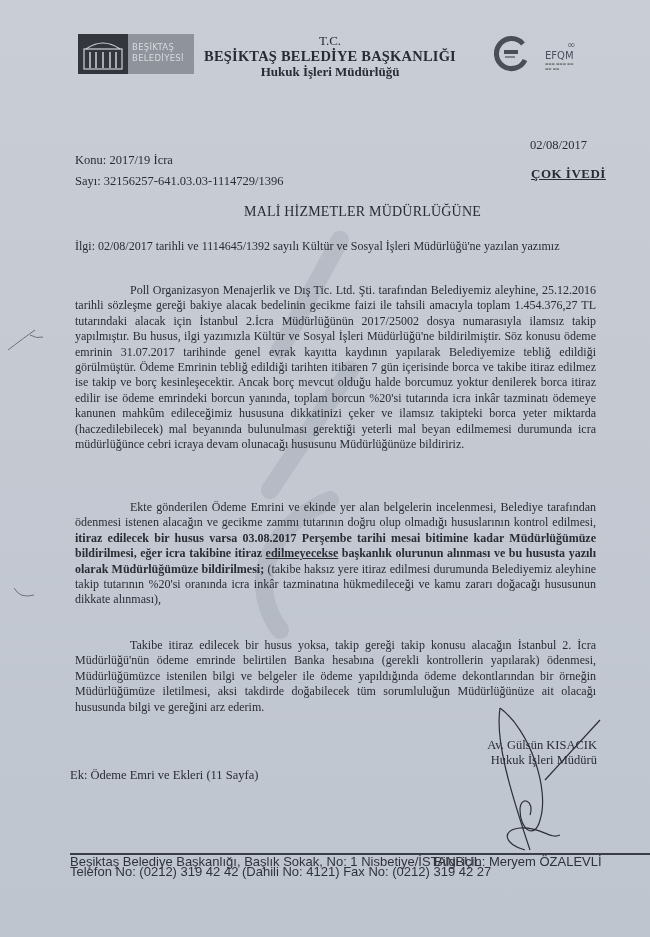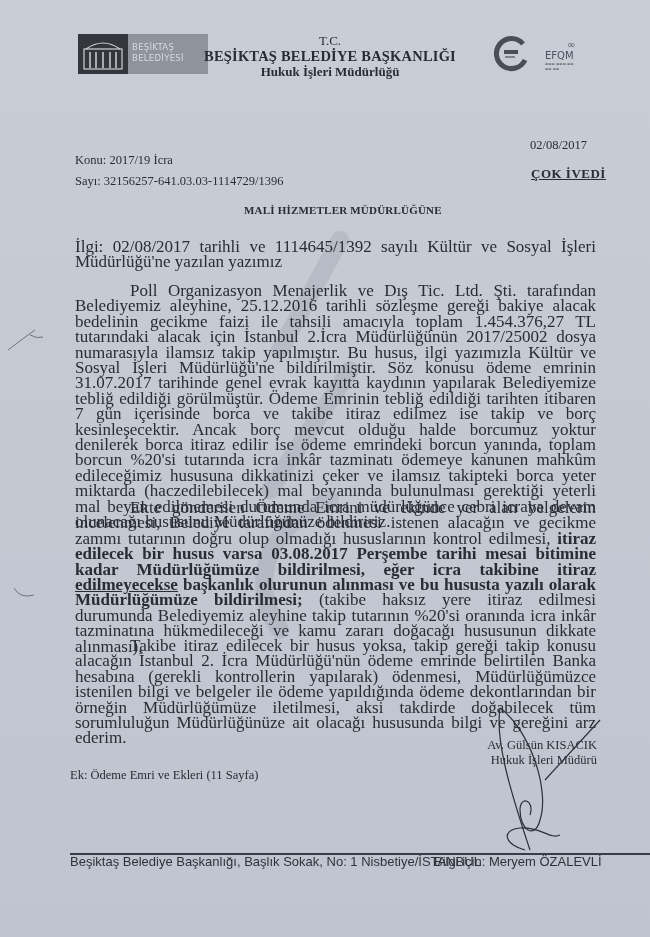--- a/index.html
+++ b/index.html
@@ -4,39 +4,39 @@
   <style>
     html, body { margin:0; padding:0; }
     body {
       width:650px; height:937px; overflow:hidden; position:relative;
       background: linear-gradient(180deg,#c9ced6 0%,#c4c9d2 40%,#bfc5cf 100%);
       font-family: "Liberation Serif", "DejaVu Serif", serif;
       color:#2a2c33;
     }
     .page { position:absolute; left:0; top:0; width:650px; height:937px; }
     
-    .logo-left { position:absolute; left:78px; top:34px; width:130px; height:40px; display:flex; }
+    .logo-left { position:absolute; left:78px; top:34px; width:116px; height:40px; display:flex; }
     .logo-left .emblem { width:50px; height:40px; background:#33363d; display:flex; align-items:center; justify-content:center; }
     .logo-left .emblem svg { width:44px; height:34px; }
     .logo-left .brand { flex:1; background:#8f939b; color:#d7d9de; font-family:"DejaVu Sans",sans-serif; font-size:8.5px; line-height:11px; padding:8px 0 0 4px; letter-spacing:0.3px; }
     .header-center { position:absolute; left:190px; top:34px; width:280px; text-align:center; }
     .header-center .tc { font-size:13px; line-height:14px; }
     .header-center .inst { font-size:14.5px; font-weight:bold; line-height:16px; letter-spacing:0.2px; }
     .header-center .dept { font-size:13px; font-weight:bold; line-height:15px;text-align:center; }
     .logo-cert { position:absolute; left:493px; top:36px; width:36px; height:36px; }
     .logo-efqm { position:absolute; left:545px; top:40px; width:50px; font-family:"DejaVu Sans",sans-serif; }
     .logo-efqm .mark { font-size:10px; margin-left:22px; color:#555; line-height:10px; }
     .logo-efqm .txt { font-size:10px; color:#4b5060; line-height:12px; }
     .logo-efqm .sub { font-size:3.5px; color:#666; line-height:5px; }
     
     .abs { position:absolute; white-space:nowrap; }
     .meta { font-size:12.5px; line-height:15px; }
     .urgent { font-size:13px; font-weight:bold; text-decoration:underline; letter-spacing:0.5px; }
-    .addressee { font-size:11px; letter-spacing:0.2px;font-weight:bold; }
-    .para { position:absolute; left:75px; width:521px; font-size:17px; line-height:15.4px; text-align:justify; }
+    .addressee { font-size:14px; letter-spacing:0.2px; }
+    .para { position:absolute; left:75px; width:521px; font-size:12px; line-height:15.4px; text-align:justify; }
     .para p { margin:0; }
     .indent { text-indent:55px; }
     .b { font-weight:bold; }
     .u { text-decoration:underline; }
     .sign { font-size:12.5px; line-height:15px; text-align:right; }
     .footer-line { position:absolute; left:70px; top:853px; width:580px; height:1.5px; background:#3a3d45; }
     .footer { font-family:"Liberation Sans","DejaVu Sans",sans-serif; font-size:13px; line-height:10px; color:#2f323a; }
     .footer a { color:#2f323a; text-decoration:underline; }
     .watermark { position:absolute; left:220px; top:230px; width:160px; height:440px; pointer-events:none; }
     .mark-svg { position:absolute; pointer-events:none; }
@@ -132,16 +132,17 @@
   <svg class="mark-svg" style="left:5px;top:325px;" width="45" height="30" viewBox="0 0 45 30">
     <path d="M3 25 Q20 12,30 5 M25 10 Q32 14,38 12" fill="none" stroke="#6d7280" stroke-width="1"></path>
   </svg>
   <svg class="mark-svg" style="left:12px;top:585px;" width="25" height="15" viewBox="0 0 25 15">
     <path d="M2 3 Q8 14,22 10" fill="none" stroke="#6d7280" stroke-width="1"></path>
   </svg>
 
   <div class="footer-line"></div>
   <div class="abs footer" style="left:70px;top:857px;">
     <div>Beşiktaş Belediye Başkanlığı, Başlık Sokak, No: 1 Nisbetiye/İSTANBUL</div>
+    <div>Telefon No: (0212) 319 42 42 (Dahili No: 4121) Fax No: (0212) 319 42 27</div>
   </div>
   <div class="abs footer" style="left:434px;top:857px;">Bilgi için: Meryem ÖZALEVLİ</div>
 
 </div>
 
 </body></html>

